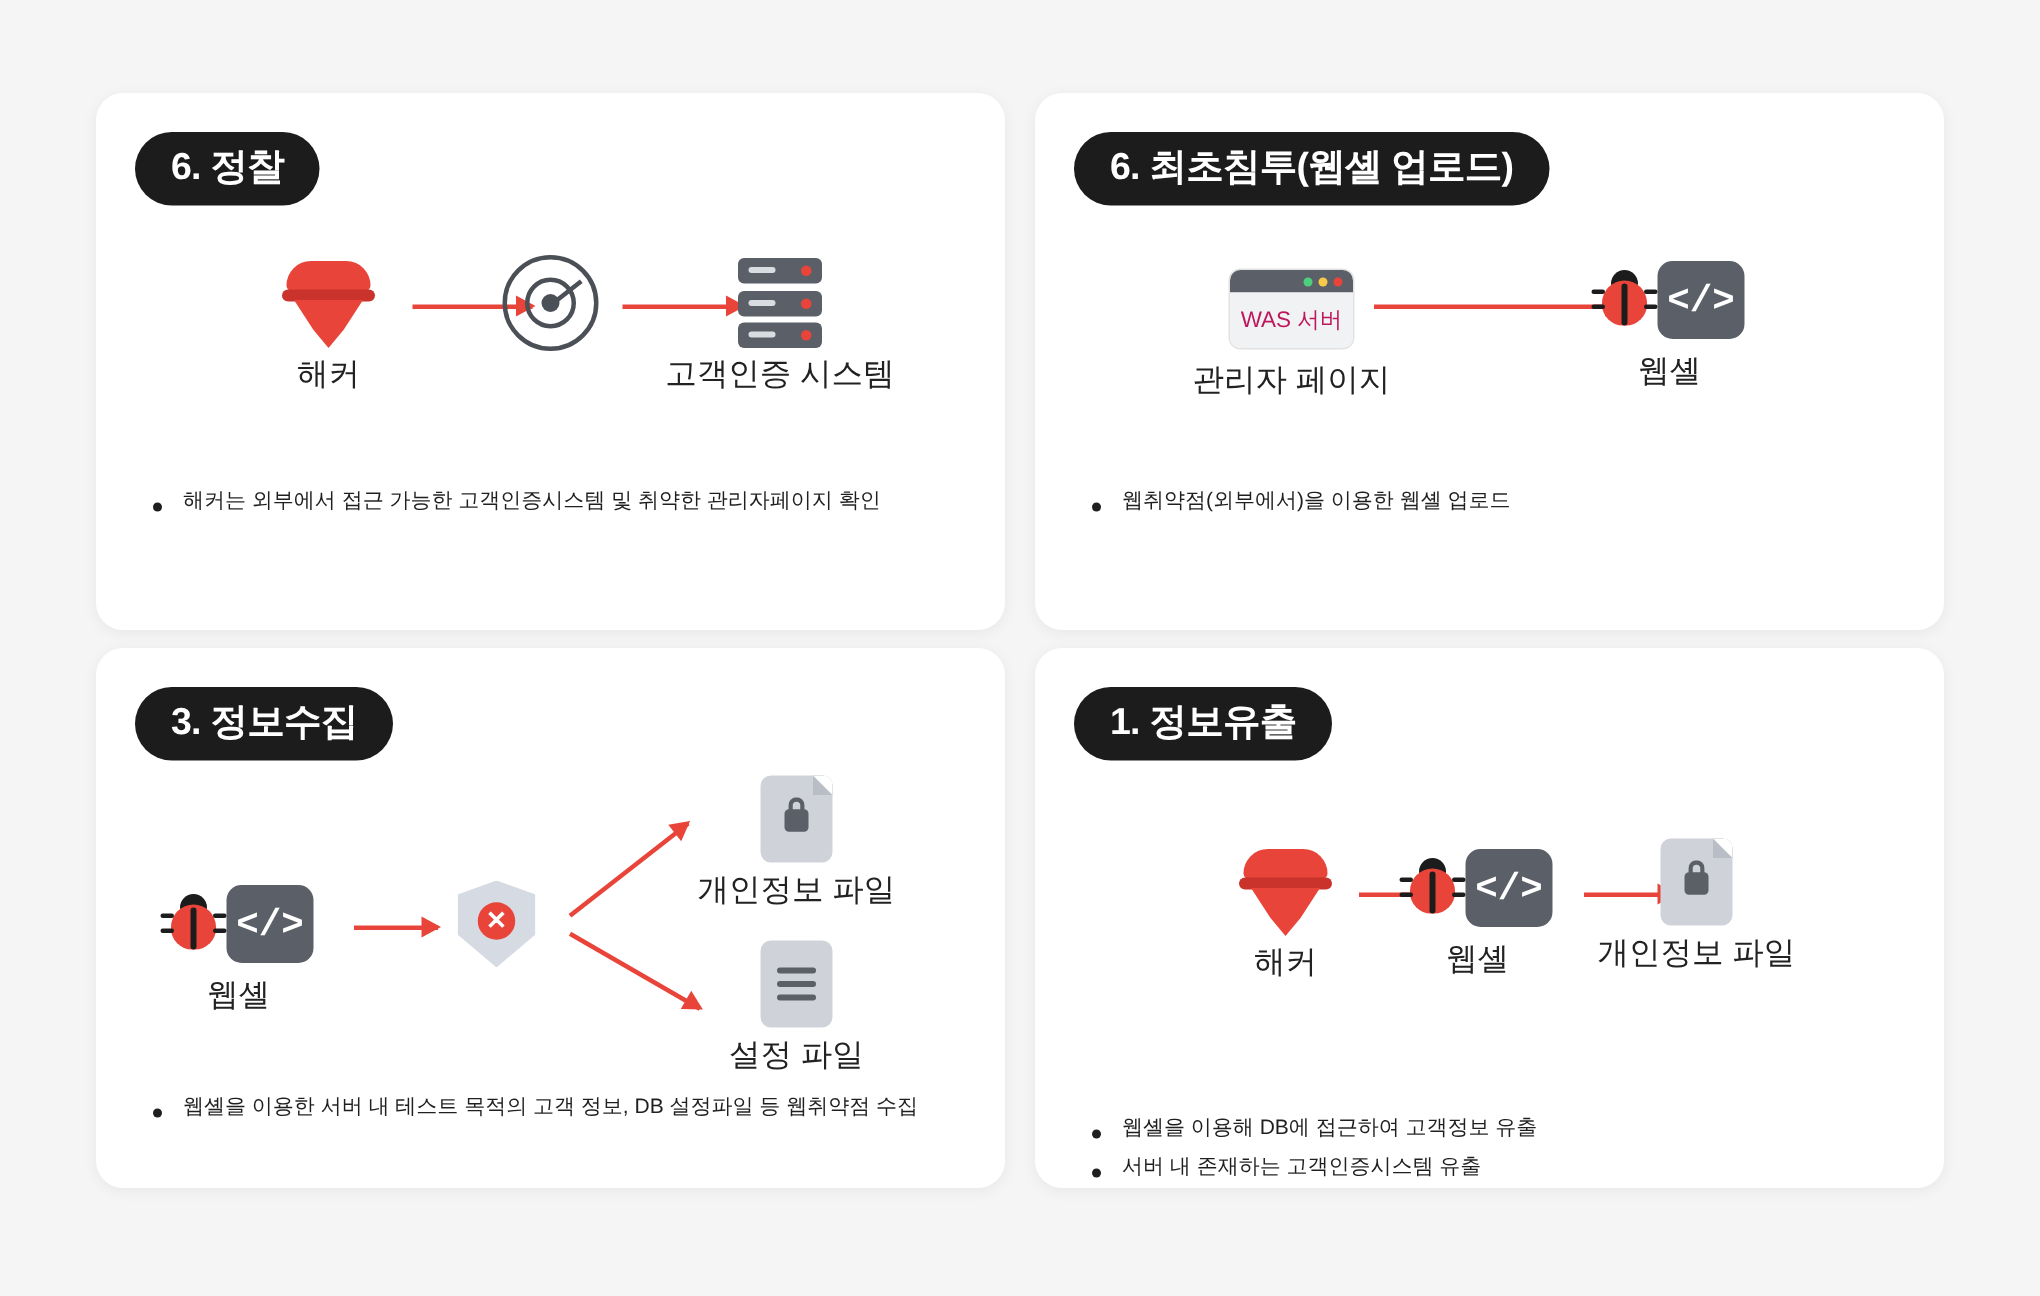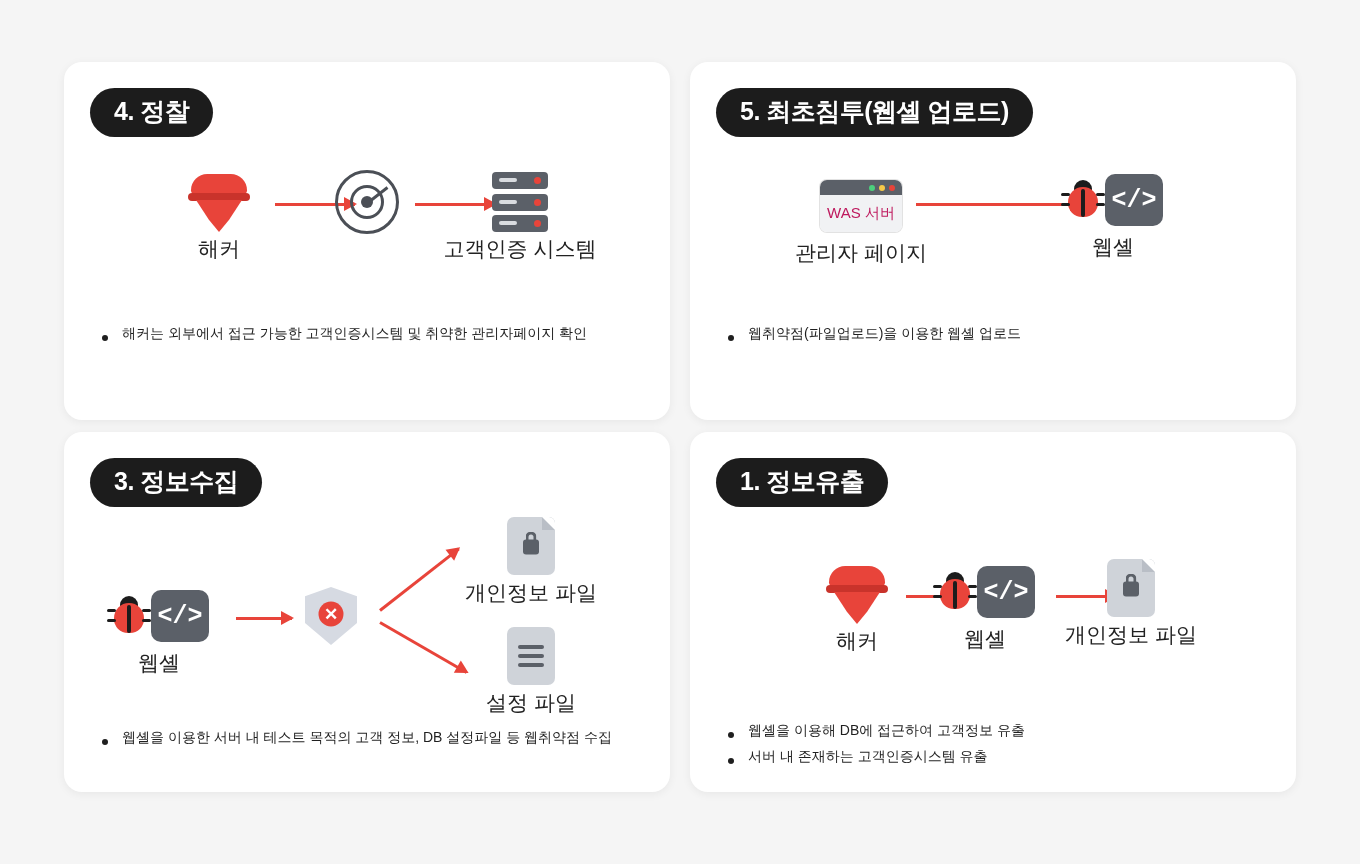--- a/index.html
+++ b/index.html
@@ -247,21 +247,21 @@
   }
 
   .branch { position: absolute; }
 </style>
 </head>
 <body>
 
 <div class="board">
 
   <div class="card">
-    <div class="badge">4. 정찰</div>
+    <div class="badge">6. 정찰</div>
 
     <div class="stage">
       <div class="node" style="left:44px; top:6px;">
         <div class="glyph">
           <div class="hacker">
               <div class="hat"></div>
               <div class="brim"></div>
               <div class="face"></div>
             </div>
         </div>
@@ -292,21 +292,21 @@
         <div class="label">고객인증 시스템</div>
       </div>
     </div>
 
     <ul class="bullets">
       <li>해커는 외부에서 접근 가능한 고객인증시스템 및 취약한 관리자페이지 확인</li>
     </ul>
   </div>
 
   <div class="card">
-    <div class="badge">5. 최초침투(웹셸 업로드)</div>
+    <div class="badge">6. 최초침투(웹셸 업로드)</div>
 
     <div class="stage">
       <div class="node" style="left:60px; top:10px;">
         <div class="glyph">
           <div class="browser">
             <div class="bar">
               <span class="dot d1"></span>
               <span class="dot d2"></span>
               <span class="dot d3"></span>
             </div>
@@ -329,21 +329,21 @@
               <div class="leg l3"></div>
               <div class="leg l4"></div>
           </div>
           <div class="codebox">&lt;/&gt;</div>
         </div>
         <div class="label">웹셸</div>
       </div>
     </div>
 
     <ul class="bullets">
-      <li>웹취약점(파일업로드)을 이용한 웹셸 업로드</li>
+      <li>웹취약점(외부에서)을 이용한 웹셸 업로드</li>
     </ul>
   </div>
 
   <div class="card">
     <div class="badge">3. 정보수집</div>
 
     <div class="stage" style="height:180px; margin-top:14px;">
       <div class="node" style="left:-16px; top:62px;">
         <div class="glyph">
           <div class="bug">
@@ -438,19 +438,19 @@
       <div class="node" style="left:330px; top:22px;">
         <div class="glyph">
           <div class="filedoc">
               <div class="lock"></div>
             </div>
         </div>
         <div class="label">개인정보 파일</div>
       </div>
     </div>
 
-    <ul class="bullets" style="margin-top:7px;">
+    <ul class="bullets" style="margin-top:28px;">
       <li>웹셸을 이용해 DB에 접근하여 고객정보 유출</li>
       <li>서버 내 존재하는 고객인증시스템 유출</li>
     </ul>
   </div>
 
 </div>
 
 </body></html>

